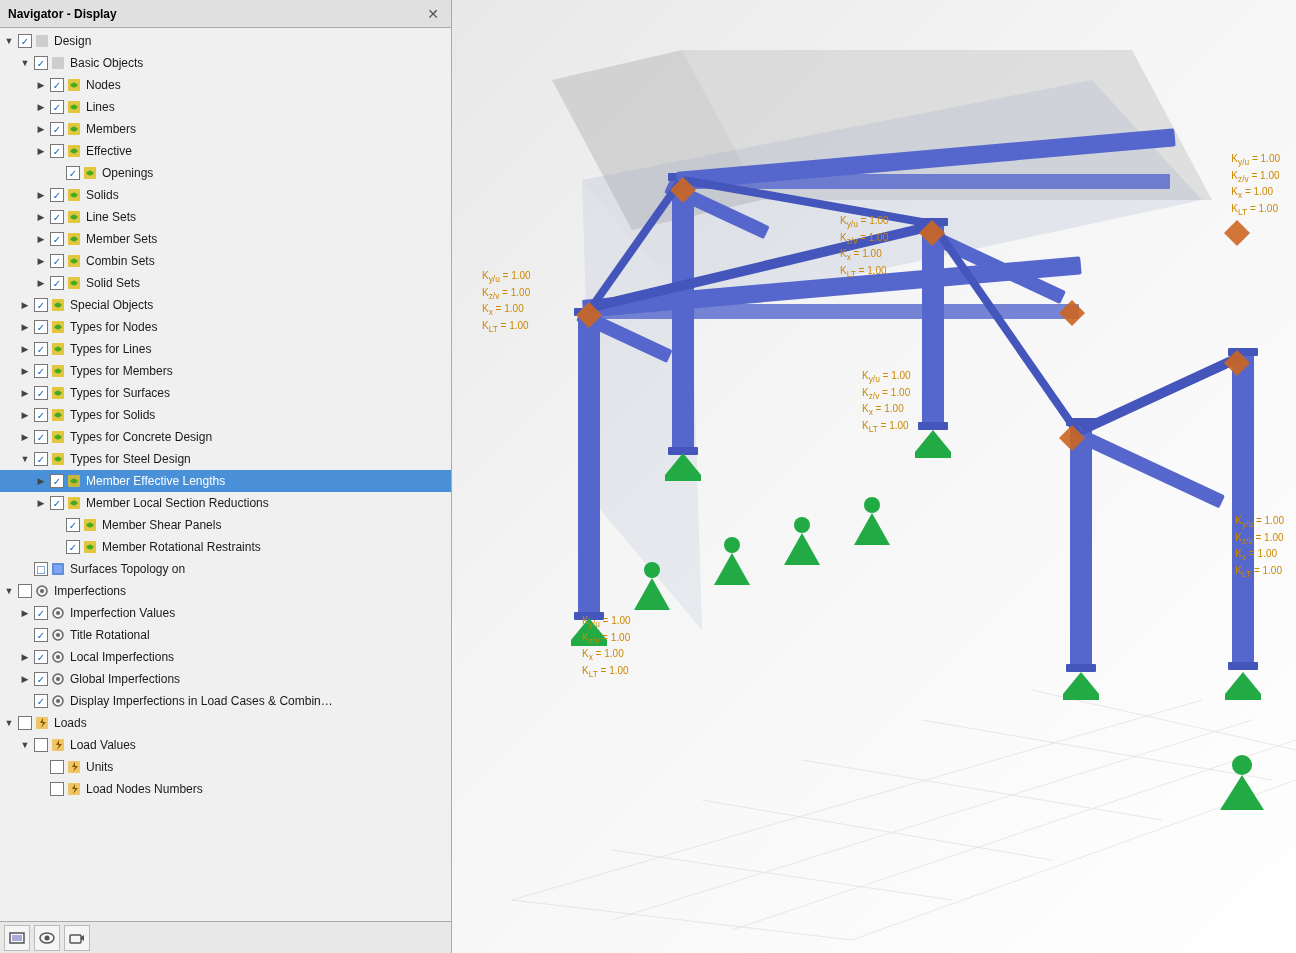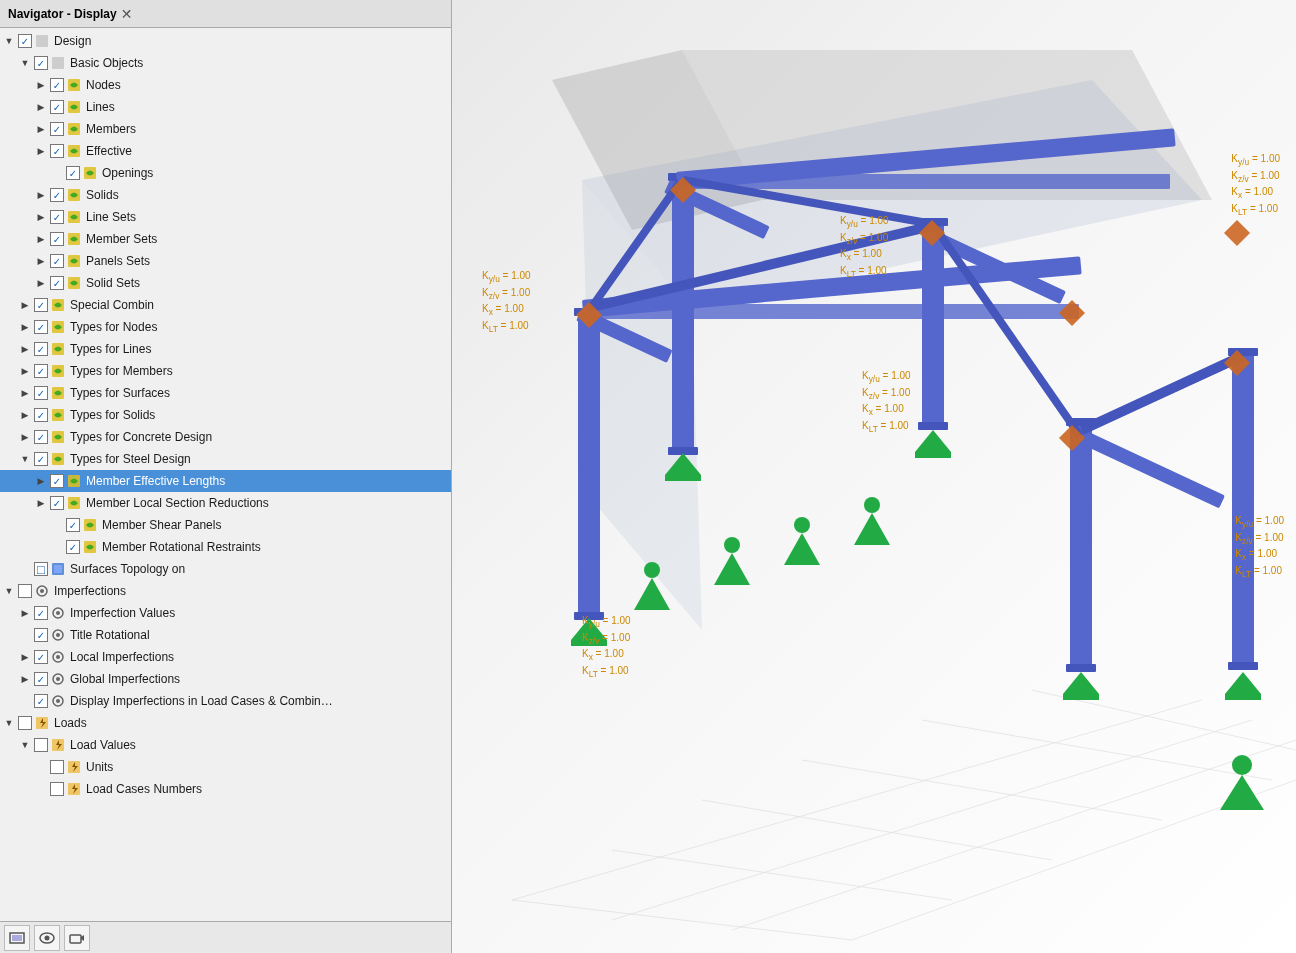--- a/index.html
+++ b/index.html
@@ -23,21 +23,23 @@
       display: flex;
       flex-direction: column;
     }
 
     #nav-title-bar {
       background: #e0e0e0;
       border-bottom: 1px solid #aaa;
       padding: 4px 8px;
       display: flex;
       align-items: center;
+      justify-content: space-between;
       height: 28px;
+      gap: 20px;
     }
     #nav-title-bar span {
       font-weight: 600;
       font-size: 12px;
     }
     #nav-close-btn {
       cursor: pointer;
       font-size: 14px;
       color: #555;
       border: none;
@@ -278,21 +280,21 @@
       </div>
       <div class="tree-item" style="padding-left: 34px;">
         <span class="expander">▶</span>
         <span style="width: 14px; height: 14px; border: 1px solid rgb(119, 119, 119); background: white; display: inline-flex; align-items: center; justify-content: center; flex-shrink: 0; margin: 0px 2px; font-size: 10px; color: rgb(16, 96, 192);">✓</span>
         <span class="tree-icon">
           <svg width="14" height="14" viewBox="0 0 14 14">
             <rect x="1" y="1" width="12" height="12" rx="1" fill="#ddc020" opacity="0.85"></rect>
             <path d="M3,7 Q7,2 11,7 Q7,12 3,7Z" fill="#44aa22"></path>
           </svg>
         </span>
-        <span class="item-label">Panels Sets</span>
+        <span class="item-label">Combin Sets</span>
       </div>
       <div class="tree-item" style="padding-left: 34px;">
         <span class="expander">▶</span>
         <span style="width: 14px; height: 14px; border: 1px solid rgb(119, 119, 119); background: white; display: inline-flex; align-items: center; justify-content: center; flex-shrink: 0; margin: 0px 2px; font-size: 10px; color: rgb(16, 96, 192);">✓</span>
         <span class="tree-icon">
           <svg width="14" height="14" viewBox="0 0 14 14">
             <rect x="1" y="1" width="12" height="12" rx="1" fill="#ddc020" opacity="0.85"></rect>
             <path d="M3,7 Q7,2 11,7 Q7,12 3,7Z" fill="#44aa22"></path>
           </svg>
         </span>
@@ -300,21 +302,21 @@
       </div>
       <div class="tree-item" style="padding-left: 18px;">
         <span class="expander">▶</span>
         <span style="width: 14px; height: 14px; border: 1px solid rgb(119, 119, 119); background: white; display: inline-flex; align-items: center; justify-content: center; flex-shrink: 0; margin: 0px 2px; font-size: 10px; color: rgb(16, 96, 192);">✓</span>
         <span class="tree-icon">
           <svg width="14" height="14" viewBox="0 0 14 14">
             <rect x="1" y="1" width="12" height="12" rx="1" fill="#ddc020" opacity="0.85"></rect>
             <path d="M3,7 Q7,2 11,7 Q7,12 3,7Z" fill="#44aa22"></path>
           </svg>
         </span>
-        <span class="item-label">Special Combin</span>
+        <span class="item-label">Special Objects</span>
       </div>
       <div class="tree-item" style="padding-left: 18px;">
         <span class="expander">▶</span>
         <span style="width: 14px; height: 14px; border: 1px solid rgb(119, 119, 119); background: white; display: inline-flex; align-items: center; justify-content: center; flex-shrink: 0; margin: 0px 2px; font-size: 10px; color: rgb(16, 96, 192);">✓</span>
         <span class="tree-icon">
           <svg width="14" height="14" viewBox="0 0 14 14">
             <rect x="1" y="1" width="12" height="12" rx="1" fill="#ddc020" opacity="0.85"></rect>
             <path d="M3,7 Q7,2 11,7 Q7,12 3,7Z" fill="#44aa22"></path>
           </svg>
         </span>
@@ -542,21 +544,21 @@
       </div>
       <div class="tree-item" style="padding-left: 34px;">
         <span class="expander no-arrow">▶</span>
         <span style="width: 14px; height: 14px; border: 1px solid rgb(119, 119, 119); background: white; display: inline-flex; align-items: center; justify-content: center; flex-shrink: 0; margin: 0px 2px; font-size: 10px; color: rgb(0, 122, 204);"></span>
         <span class="tree-icon">
           <svg width="14" height="14" viewBox="0 0 14 14">
             <rect x="1" y="1" width="12" height="12" rx="1" fill="#eebb44" opacity="0.8"></rect>
             <path d="M8,2 L5,7 H8 L6,12 L11,6 H8 Z" fill="#885500"></path>
           </svg>
         </span>
-        <span class="item-label">Load Cases Numbers</span>
+        <span class="item-label">Load Nodes Numbers</span>
       </div>
     </div>
 
   <div id="nav-toolbar">
     <div class="toolbar-btn">
       <svg width="16" height="16" viewBox="0 0 16 16">
           <rect x="1" y="3" width="14" height="10" fill="none" stroke="#555" stroke-width="1.5"></rect>
           <rect x="3" y="5" width="10" height="6" fill="#aad"></rect>
         </svg>
     </div>

